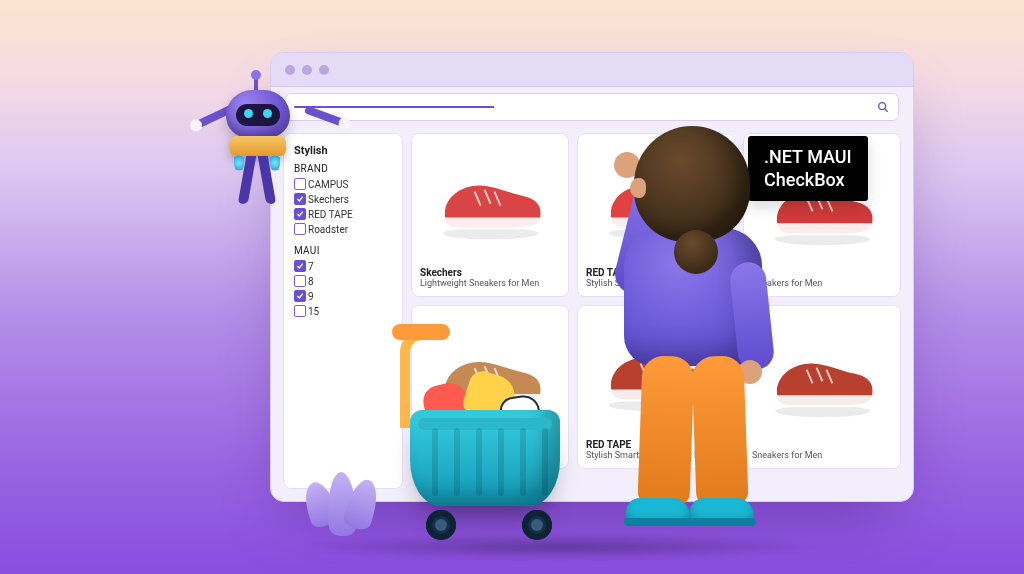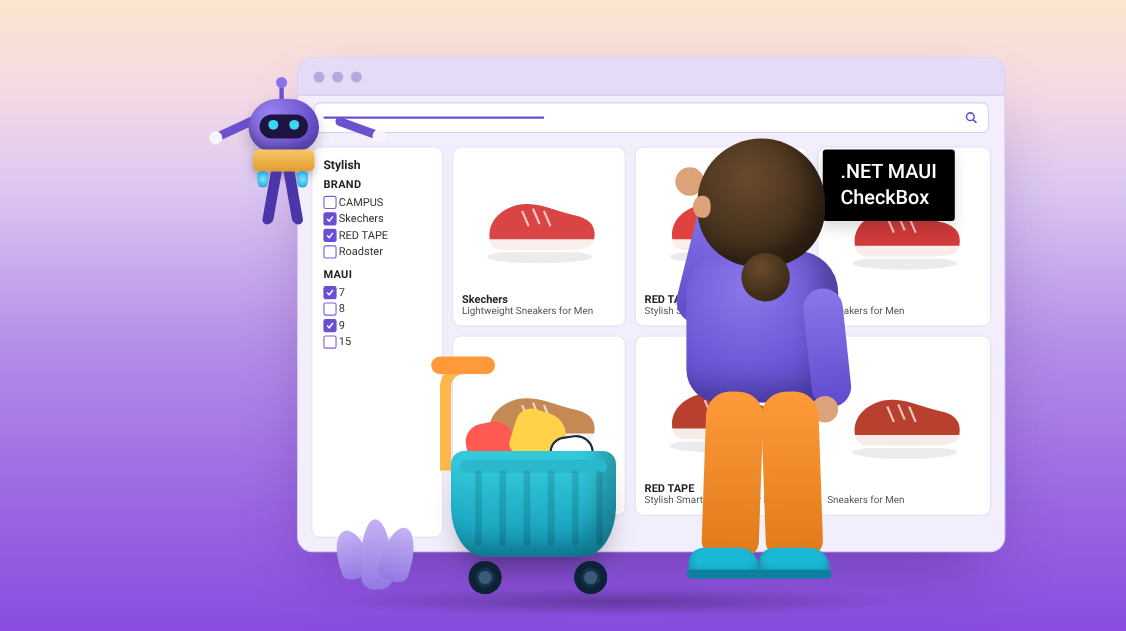--- a/index.html
+++ b/index.html
@@ -66,21 +66,21 @@
     width: 120px;
     background: #fff;
     border: 1px solid #e7e0f5;
     border-radius: 8px;
     padding: 10px 10px;
     font-size: 10px;
     color: #222;
   }
   .sidebar .hdr { font-weight: 700; font-size: 11px; margin-bottom: 6px; }
   .grp { margin-bottom: 10px; }
-  .grp-title { font-weight: 700; font-size: 10px; letter-spacing: .3px; margin-bottom: 4px; }
+  .grp-title { font-weight: 400; font-size: 10px; letter-spacing: .3px; margin-bottom: 4px; }
   .cb-row { display: flex; align-items: center; gap: 2px; margin: 3px 0; cursor: pointer; }
   .cb {
     width: 12px; height: 12px;
     border: 1.5px solid #7a5fdc;
     border-radius: 2px;
     display: flex; align-items: center; justify-content: center;
     flex: none;
     background: #fff;
   }
   .cb.checked { background: #6a4fd6; border-color: #6a4fd6; }

